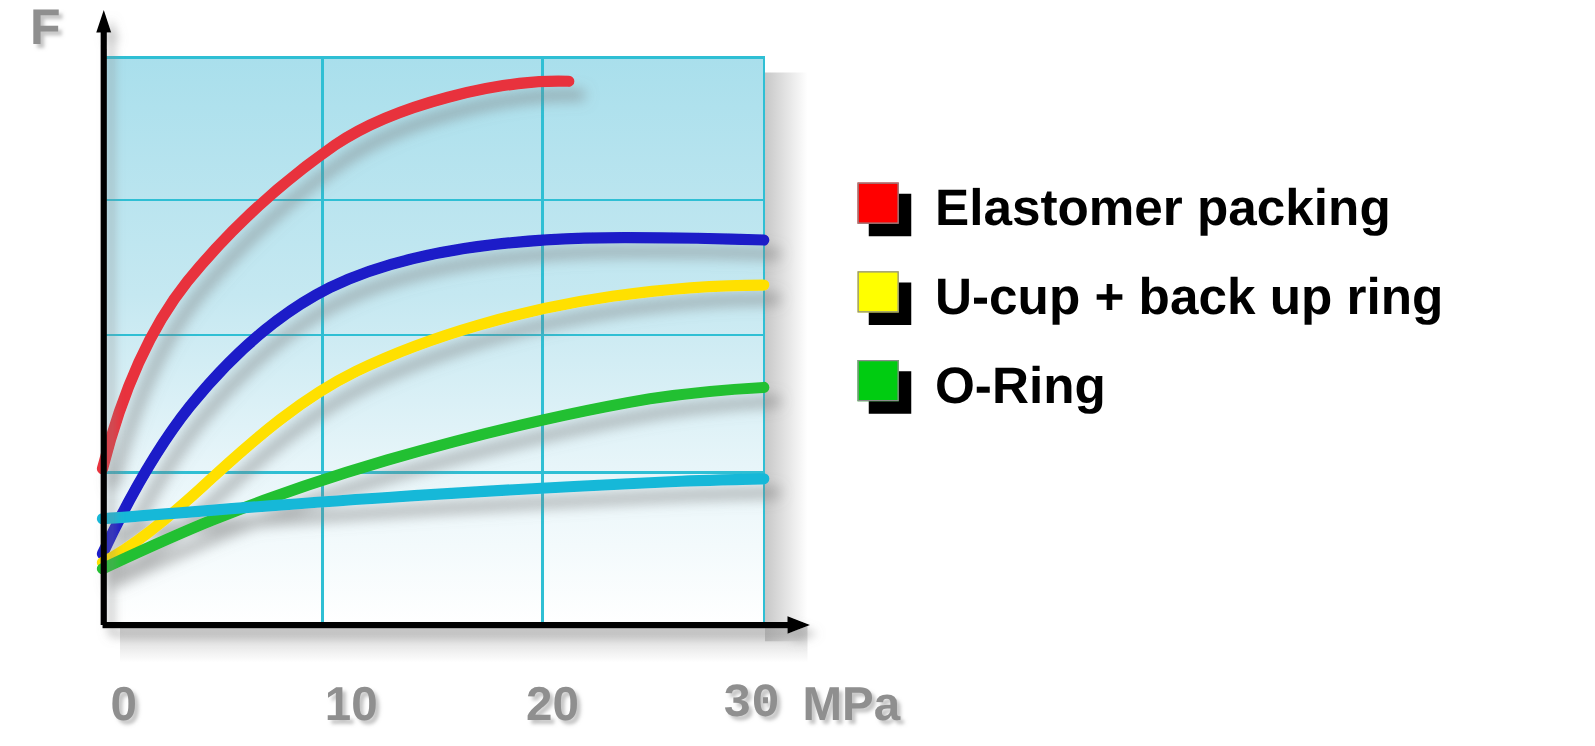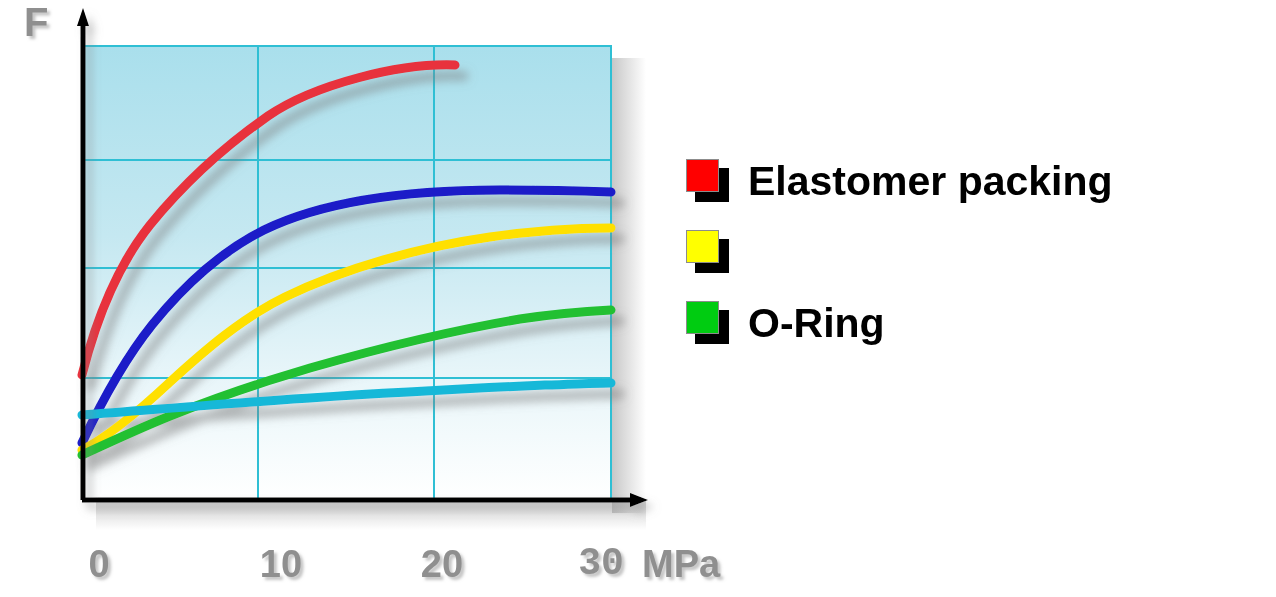--- a/index.html
+++ b/index.html
@@ -65,21 +65,21 @@
   
   #legend {
     position: absolute;
     left: 686px;
     top: 146px;
     width: 570px;
   }
   .legend-item {
     position: relative;
     display: flex;
-    align-items: center;
+    align-items: flex-start;
     height: 71px;
   }
   .legend-swatch-wrap {
     position: relative;
     width: 46px;
     height: 46px;
     flex: 0 0 46px;
   }
   .legend-swatch-shadow {
     position: absolute;
@@ -198,20 +198,21 @@
       </span>
       <span class="legend-label">Elastomer packing</span>
     </div>
 
 
     <div class="legend-item">
       <span class="legend-swatch-wrap">
         <span class="legend-swatch-shadow"></span>
         <span class="legend-swatch" style="background:#ffff00;"></span>
       </span>
+      <span class="legend-label">U-cup + back up ring</span>
     </div>
 
     <div class="legend-item">
       <span class="legend-swatch-wrap">
         <span class="legend-swatch-shadow"></span>
         <span class="legend-swatch" style="background:#00cc11;"></span>
       </span>
       <span class="legend-label">O-Ring</span>
     </div>
 

